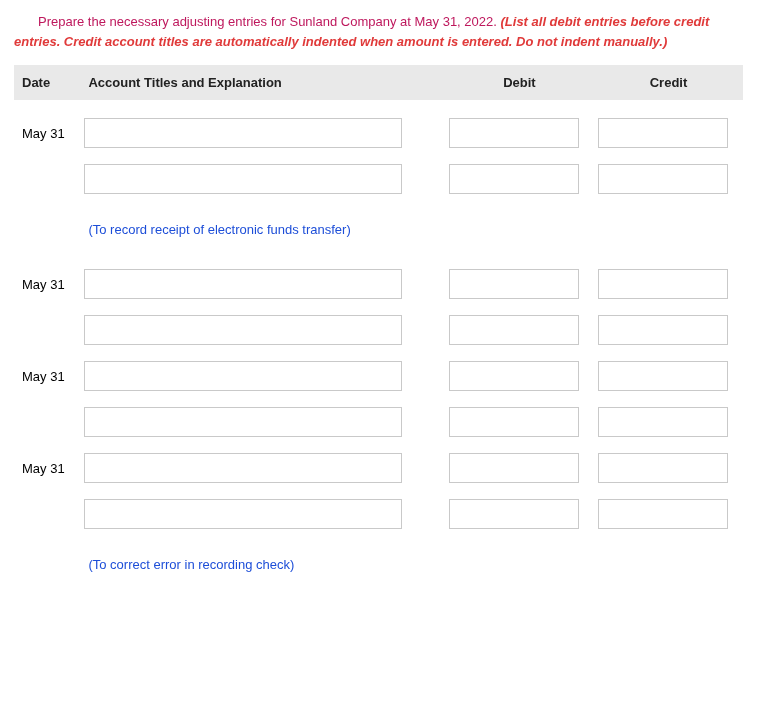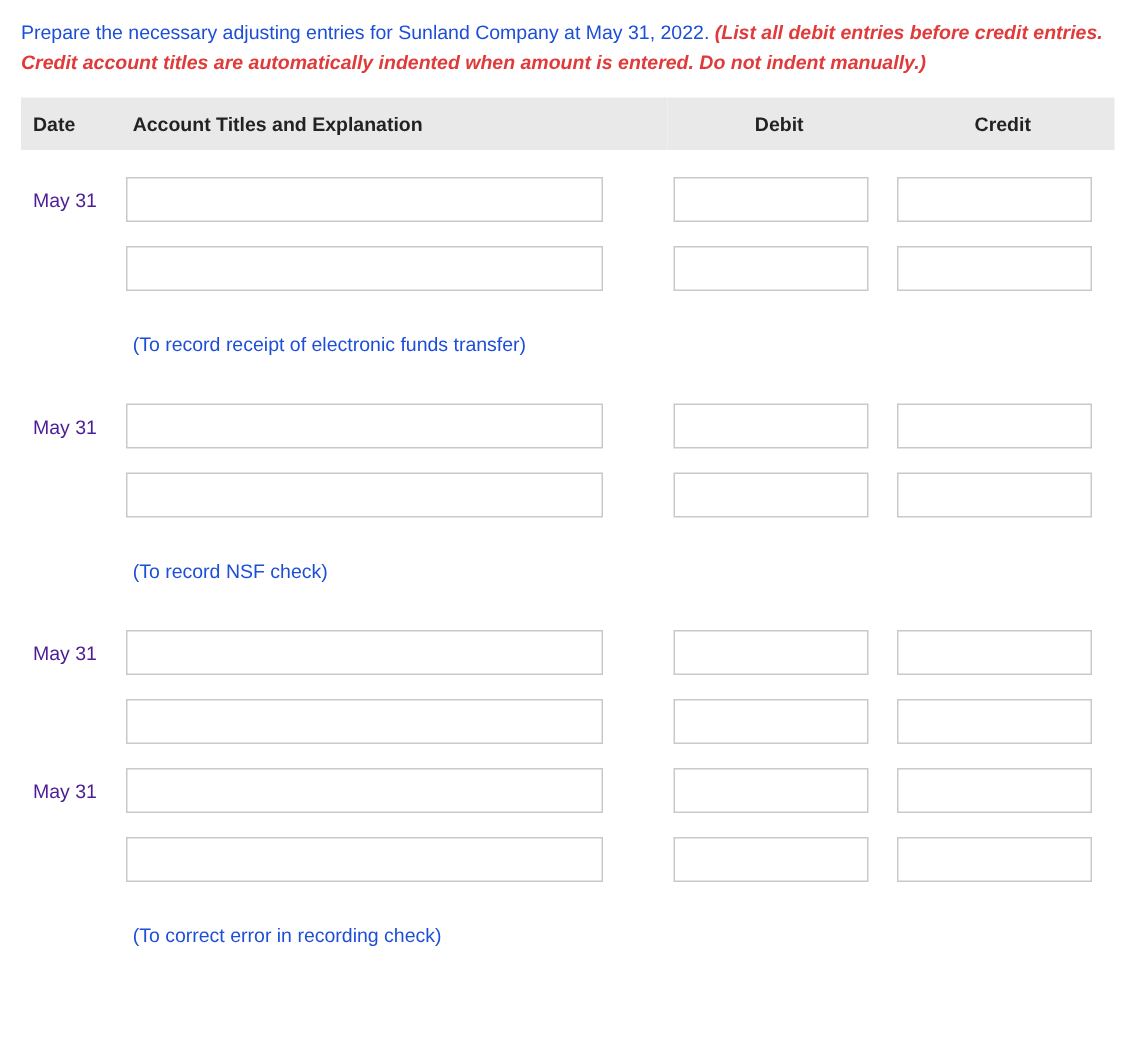--- a/index.html
+++ b/index.html
@@ -10,21 +10,21 @@
     font-size: 13px;
     color: #222;
     background: #fff;
     width: 757px;
   }
   .instructions {
     font-size: 13px;
     line-height: 1.5;
     margin-bottom: 14px;
   }
-  .instructions .black { color: #1d4ed8; }
+  .instructions .black { color: #be185d; margin-left: 24px; }
   .instructions .red {
     color: #e03a3a;
     font-style: italic;
     font-weight: bold;
   }
   table.jtable {
     width: 100%;
     border-collapse: collapse;
   }
   tr.header-row td {
@@ -49,21 +49,21 @@
     padding: 4px 6px;
   }
   input.acct { width: 318px; }
   input.num { width: 130px; }
   .note {
     font-size: 13px;
     color: #1d4ed8;
     padding: 12px 4px 16px 4px;
   }
   .first-row td { padding-top: 18px; }
-  .date-txt { color: #4c1d95; font-size: 13px; }
+  .date-txt { color: #000000; font-size: 13px; }
 </style>
 </head>
 <body>
 
 <div class="instructions">
   <span class="black">Prepare the necessary adjusting entries for Sunland Company at May 31, 2022. </span><span class="red">(List all debit entries before credit entries. Credit account titles are automatically indented when amount is entered. Do not indent manually.)</span>
 </div>
 
 <table class="jtable">
   <tbody>
@@ -100,28 +100,20 @@
     <td class="acct-col"><input class="field acct" style=""></td>
     <td class="debit-col"><input class="field num" style=""></td>
     <td class="credit-col"><input class="field num" style=""></td>
   </tr>
   <tr>
     <td class="date-col"></td>
     <td class="acct-col"><input class="field acct" style=""></td>
     <td class="debit-col"><input class="field num" style=""></td>
     <td class="credit-col"><input class="field num" style=""></td>
   </tr>
-  <tr>
-    <td class="date-col"></td>
-    <td class="acct-col">
-          <div class="note">(To record NSF check)</div>
-        </td>
-    <td class="debit-col"></td>
-    <td class="credit-col"></td>
-  </tr>
 
   <tr>
     <td class="date-col"><span class="date-txt">May 31</span></td>
     <td class="acct-col"><input class="field acct" style=""></td>
     <td class="debit-col"><input class="field num" style=""></td>
     <td class="credit-col"><input class="field num" style=""></td>
   </tr>
   <tr>
     <td class="date-col"></td>
     <td class="acct-col"><input class="field acct" style=""></td>

